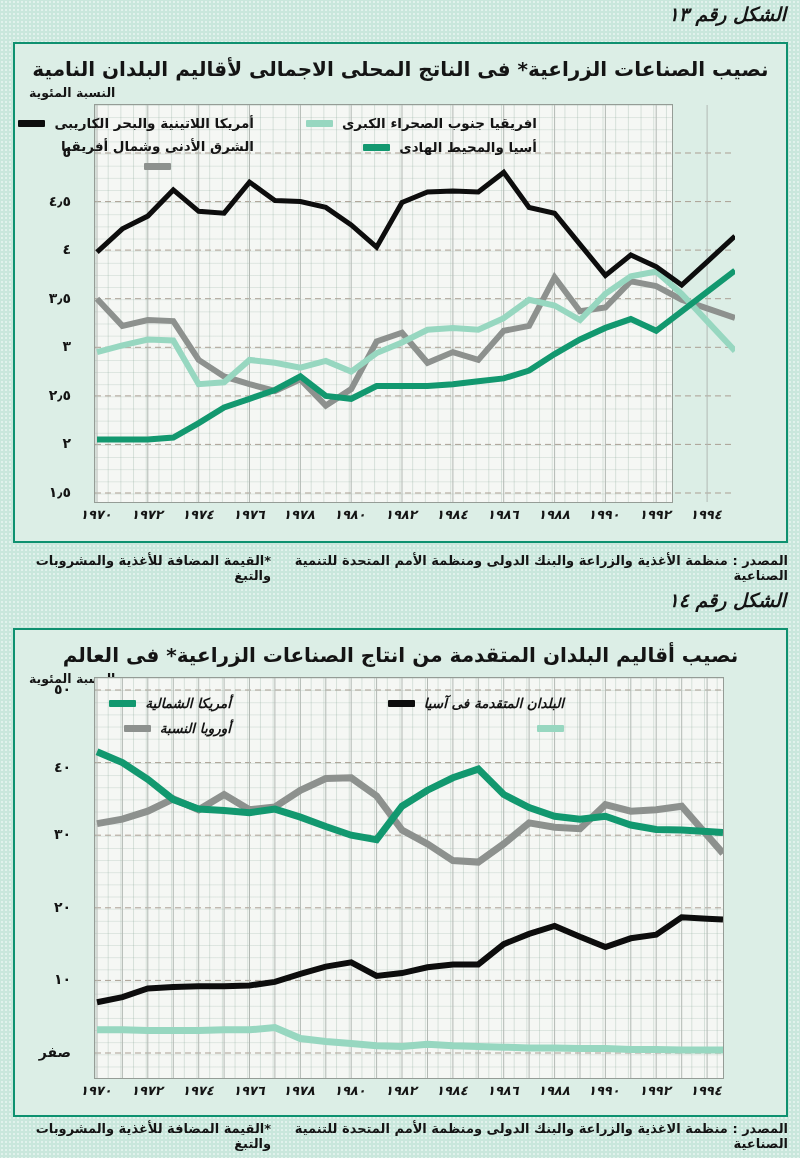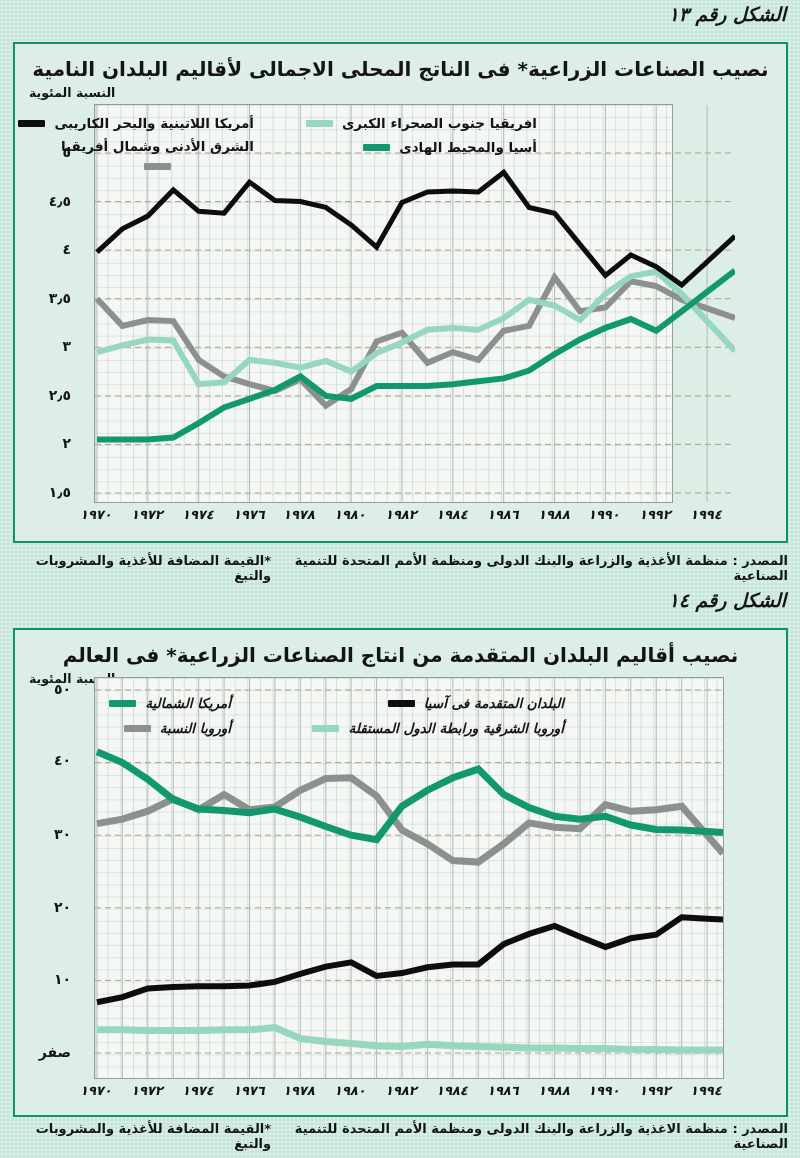--- a/index.html
+++ b/index.html
@@ -172,26 +172,25 @@
       </div>
       <div class="legend-entry" style="right: 492px; top: 41px;">
         <span class="lg-label">أوروبا النسبة</span>
         <span class="lg-swatch" style="background: rgb(141, 145, 142);"></span>
       </div>
       <div class="legend-entry" style="right: 159px; top: 16px;">
         <span class="lg-label">البلدان المتقدمة فى آسيا</span>
         <span class="lg-swatch" style="background: rgb(13, 13, 13);"></span>
       </div>
       <div class="legend-entry" style="right: 159px; top: 41px;">
-        <span class="lg-label">أوروبا الشرقية ورابطة الدول المستقلة</span>
         <span class="lg-swatch" style="background: rgb(151, 215, 192);"></span>
       </div>
     </div>
     <div class="ytick" style="top: 50px;">٥٠</div>
-    <div class="ytick" style="top: 121px;">٤٠</div>
+    <div class="ytick" style="top: 128px;">٤٠</div>
     <div class="ytick" style="top: 195px;">٣٠</div>
     <div class="ytick" style="top: 268px;">٢٠</div>
     <div class="ytick" style="top: 340px;">١٠</div>
     <div class="ytick" style="top: 413px;">صفر</div>
     <div class="xtick" style="left: 59px; top: 453px;">١٩٧٠</div>
     <div class="xtick" style="left: 110px; top: 453px;">١٩٧٢</div>
     <div class="xtick" style="left: 161px; top: 453px;">١٩٧٤</div>
     <div class="xtick" style="left: 212px; top: 453px;">١٩٧٦</div>
     <div class="xtick" style="left: 262px; top: 453px;">١٩٧٨</div>
     <div class="xtick" style="left: 313px; top: 453px;">١٩٨٠</div>

